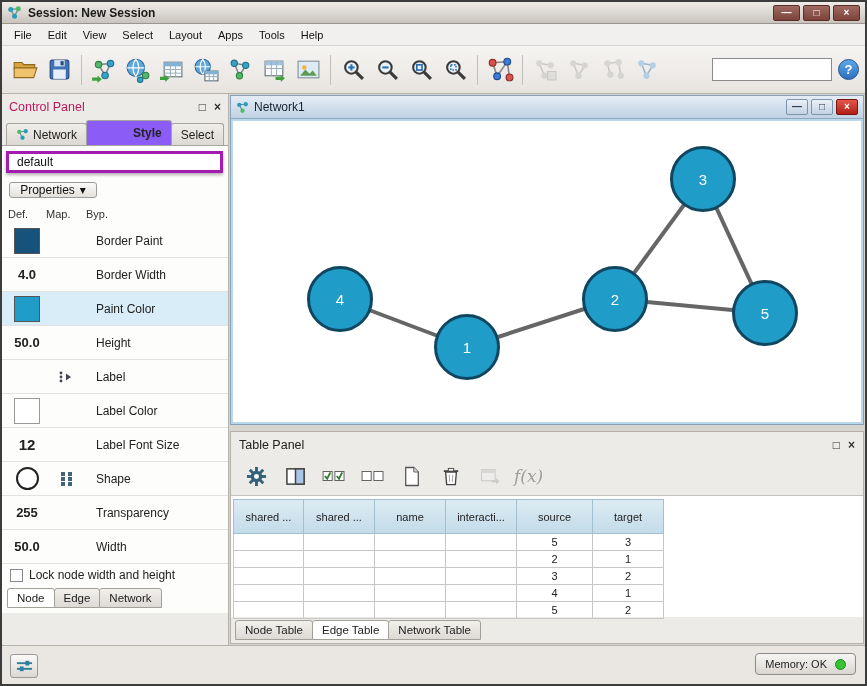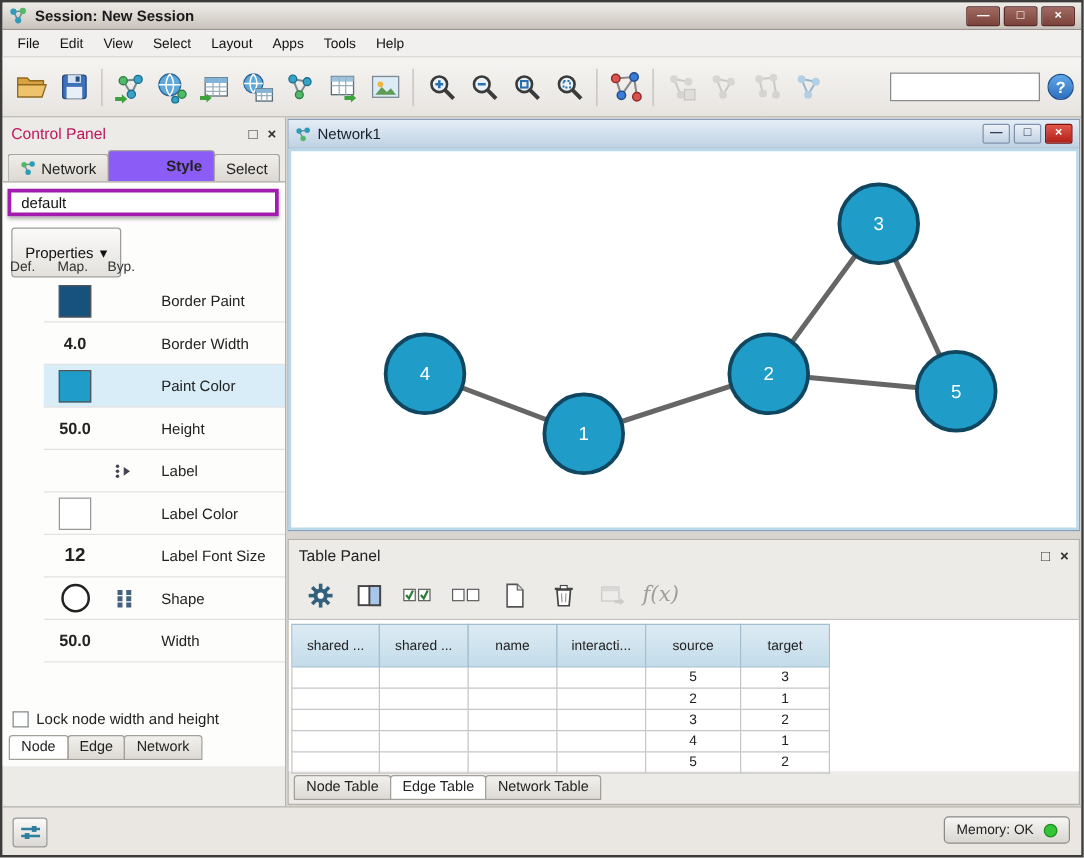--- a/index.html
+++ b/index.html
@@ -44,28 +44,28 @@
   .panel-hbtn { font-size:12px; color:#333; font-weight:bold; line-height:12px; }
   .cp-tabs { position:absolute; left:4px; top:26px; right:0; height:25px; display:flex; align-items:flex-end; }
   .cp-tab { display:flex; align-items:center; gap:4px; font-size:12px; color:#222;
     padding:4px 9px; border:1px solid #A8A49E; border-bottom:none; margin-right:-1px;
     background:linear-gradient(#F0EEEA,#DCD8D3); border-radius:3px 3px 0 0; height:22px; }
   .cp-tab.active { background:#8b5cf6; height:25px; font-weight:bold;padding-left:46px; }
   .cp-body { position:absolute; left:0; top:51px; right:0; bottom:32px; background:#FDFDFC; border-top:1px solid #A8A49E; }
   .style-select { position:absolute; left:4px; top:5px; right:5px; height:22px; background:#FFF;
     border:3px solid #a21caf; box-shadow:0 2px 3px rgba(0,0,0,.3); font-size:12px;
     display:flex; align-items:center; padding:0 8px; color:#111; }
-  .props-btn { position:absolute; left:7px; top:36px; height:40px; width:88px;
+  .props-btn { position:absolute; left:7px; top:36px; height:16px; width:88px;
     border:1px solid #9c9c9c; border-radius:3px; background:linear-gradient(#FBFAF9,#E4E1DC);
     font-size:12px; display:flex; align-items:center; justify-content:center; gap:5px; color:#111; }
   .col-headers { position:absolute; left:0; top:62px; right:0; height:16px;
     display:grid; grid-template-columns:38px 40px 1fr; font-size:11px; color:#333; padding-left:6px; }
   .prop-rows { position:absolute; left:0; top:78px; right:0; }
   .prop-row { display:grid; grid-template-columns:38px 40px 1fr; align-items:center; height:34px;
-    border-bottom:1px solid #E4E2DE; padding-left:6px;margin-left:33px; }
+    border-bottom:1px solid #E4E2DE; padding-left:6px; }
   .prop-row.highlighted { background:#D9EDF8; }
   .cell-def, .cell-map { display:flex; align-items:center; justify-content:center; }
   .swatch { width:26px; height:26px; border:1px solid #555; }
   .swatch.white { border-color:#999; }
   .def-val { font-size:13px; font-weight:bold; color:#222; }
   .def-val.big { font-size:15px; }
   .shape-circle { width:23px; height:23px; border:2px solid #222; border-radius:50%; background:#fff; }
   .cell-label { font-size:12px; color:#222; padding-left:10px; }
   .lock-row { position:absolute; left:8px; top:422px; display:flex; align-items:center; gap:6px; }
   .checkbox { width:13px; height:13px; border:1px solid #888; background:#FDFEFF; display:inline-block; }
@@ -457,20 +457,27 @@
                   <rect x="8" y="6" width="4" height="4"></rect>
                   <rect x="1" y="11" width="4" height="4"></rect>
                   <rect x="8" y="11" width="4" height="4"></rect>
                 </g>
               </svg>
           </span>
           <span class="cell-label">Shape</span>
         </div>
         <div class="prop-row">
           <span class="cell-def">
+              <span class="def-val">255</span>
+            </span>
+          <span class="cell-map"></span>
+          <span class="cell-label">Transparency</span>
+        </div>
+        <div class="prop-row">
+          <span class="cell-def">
               <span class="def-val">50.0</span>
             </span>
           <span class="cell-map"></span>
           <span class="cell-label">Width</span>
         </div>
       </div>
       <div class="lock-row">
         <span class="checkbox"></span>
         <span class="lock-label">Lock node width and height</span>
       </div>

